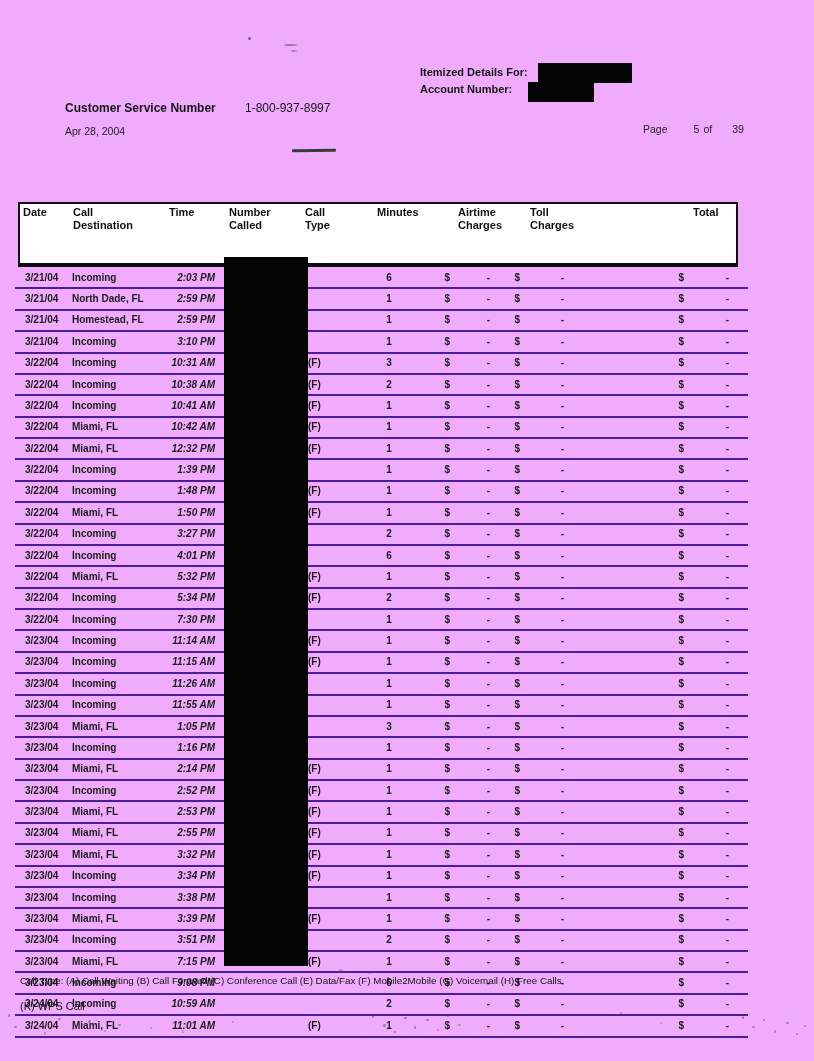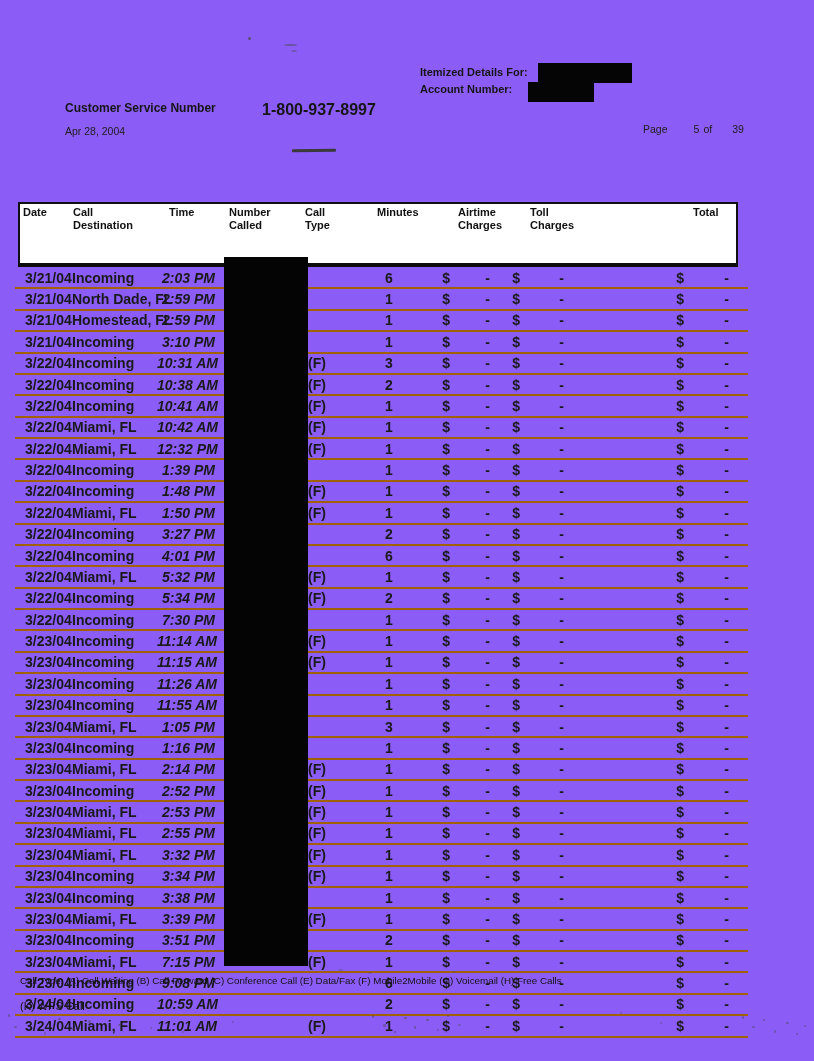--- a/index.html
+++ b/index.html
@@ -1,31 +1,31 @@
 <!DOCTYPE html>
 <html><head>
 <meta charset="utf-8">
 <style>
   html,body{margin:0;padding:0;background:#ffffff;}
   .page{
     position:relative;
     width:814px;height:1061px;
-    background:#8b5cf6;
+    background:#f0abfc;
     font-family:"Liberation Sans", sans-serif;
     color:#161616;
     overflow:hidden;
   }
   .abs{position:absolute;}
   .redact{background:#050505;position:absolute;}
 
   
   .itemized-label{left:420px;top:66px;font-size:11px;font-weight:700;}
   .account-label{left:420px;top:83px;font-size:11px;font-weight:700;}
   .cs-label{left:65px;top:101px;font-size:12px;font-weight:700;}
-  .cs-number{left:262px;top:101px;font-size:16px;font-weight:700;}
+  .cs-number{left:245px;top:101px;font-size:12px;font-weight:400;}
   .stmt-date{left:65px;top:125px;font-size:10.5px;font-weight:400;color:#1d1d1d;}
   .page-ind{left:643px;top:123px;font-size:10.5px;color:#1d1d1d;width:110px;}
   .page-ind span{display:inline-block;}
   .pi-label{margin-right:26px;}
   .pi-of{margin:0 4px 0 4px;}
   .pi-total{margin-left:16px;}
   .scan-dash{left:292px;top:149px;width:44px;height:3px;background:#3a3a3a;border-radius:1px;transform:rotate(-0.6deg);}
 
   
   .table-head-box{
@@ -43,22 +43,22 @@
   }
   .header-band{position:relative;height:31px;font-size:11px;font-weight:700;color:#101010;}
   .hcol{position:absolute;top:2px;line-height:13px;white-space:nowrap;}
 
   
   .rows{left:15px;top:268px;width:733px;}
   .row{
     display:grid;
     grid-template-columns:57px 85px 58px 93px 38px 86px 18px 40px 30px 44px 120px 45px;
     height:19.375px;
-    border-bottom:2px solid #a16207;
-    font-size:14px;font-weight:700;color:#1a1a1a;
+    border-bottom:2px solid #4c1d95;
+    font-size:10px;font-weight:700;color:#1a1a1a;
     align-items:center;
   }
   .row > span{white-space:nowrap;line-height:12px;}
   .c-date{padding-left:10px;}
   .c-time{text-align:right;font-style:italic;}
   .c-min{text-align:center;}
   .c-cur,.c-val{text-align:right;}
 
   .redaction-col{left:224px;top:257px;width:84px;height:709px;background:#040404;}
 

